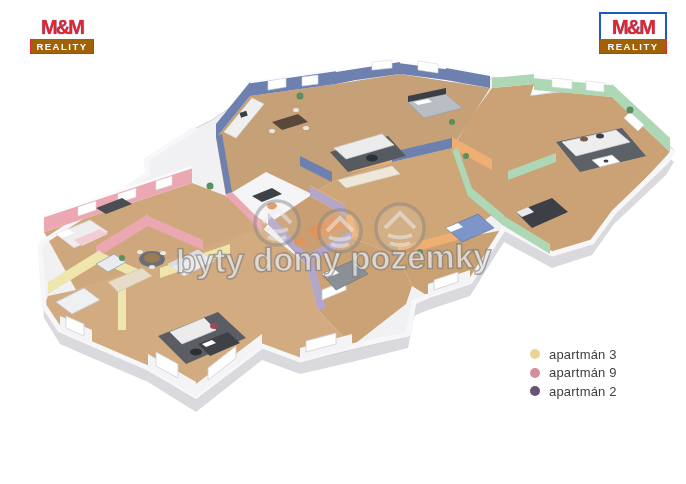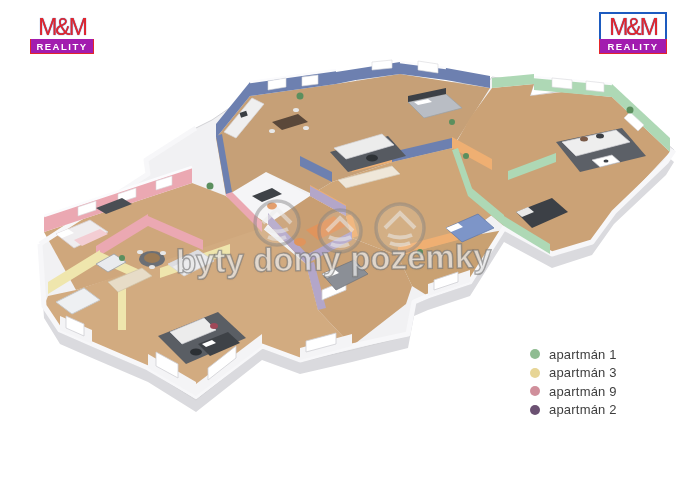--- a/index.html
+++ b/index.html
@@ -7,23 +7,23 @@
   .stage{position:relative;width:686px;height:484px;background:#ffffff;overflow:hidden;}
   .stage svg{position:absolute;left:0;top:0;}
 
   
   .logo{position:absolute;display:flex;flex-direction:column;align-items:stretch;}
   .logo--left{left:30px;top:14px;width:64px;}
   .logo--right{left:599px;top:12px;width:68px;}
   .logo-top{background:#ffffff;display:flex;align-items:center;justify-content:center;
             padding:1px 2px 0 2px;position:relative;}
   .logo--right .logo-top{border:2px solid #1d5bbf;border-bottom:none;}
-  .logo-mm{color:#e4252b;font-weight:400;font-size:23px;line-height:24px;letter-spacing:-2px;
+  .logo-mm{color:#e4252b;font-weight:700;font-size:20px;line-height:24px;letter-spacing:-2px;
            font-family:"Liberation Sans", sans-serif;text-shadow:0 0 1px #1d5bbf;}
-  .logo-banner{background:#a21caf;color:#ffffff;text-align:center;font-weight:bold;
+  .logo-banner{background:#a16207;color:#ffffff;text-align:center;font-weight:bold;
                font-size:9.5px;letter-spacing:1.5px;padding:2px 0 1px 0;
                border:1px solid #e4252b;border-top:none;}
 
   
   .watermark-text{position:absolute;left:176px;top:240px;width:320px;
     font-size:33px;font-weight:bold;letter-spacing:0px;white-space:nowrap;
     color:rgba(255,255,255,0.62);-webkit-text-stroke:1.4px rgba(105,105,105,0.55);
     text-shadow:0 0 2px rgba(120,120,120,0.35);transform:rotate(-1deg);}
 
   
@@ -309,24 +309,20 @@
 
   <div class="logo logo--right">
     <div class="logo-top">
       <span class="logo-mm">M&amp;M</span>
     </div>
     <div class="logo-banner">REALITY</div>
   </div>
 
   <div class="legend">
     <div class="legend-row">
-      <span class="legend-dot" style="background-color: rgb(143, 188, 146);"></span>
-      <span class="legend-label">apartmán 1</span>
-    </div>
-    <div class="legend-row">
       <span class="legend-dot" style="background-color: rgb(231, 213, 150);"></span>
       <span class="legend-label">apartmán 3</span>
     </div>
     <div class="legend-row">
       <span class="legend-dot" style="background-color: rgb(208, 143, 155);"></span>
       <span class="legend-label">apartmán 9</span>
     </div>
     <div class="legend-row">
       <span class="legend-dot" style="background-color: rgb(107, 81, 114);"></span>
       <span class="legend-label">apartmán 2</span>

